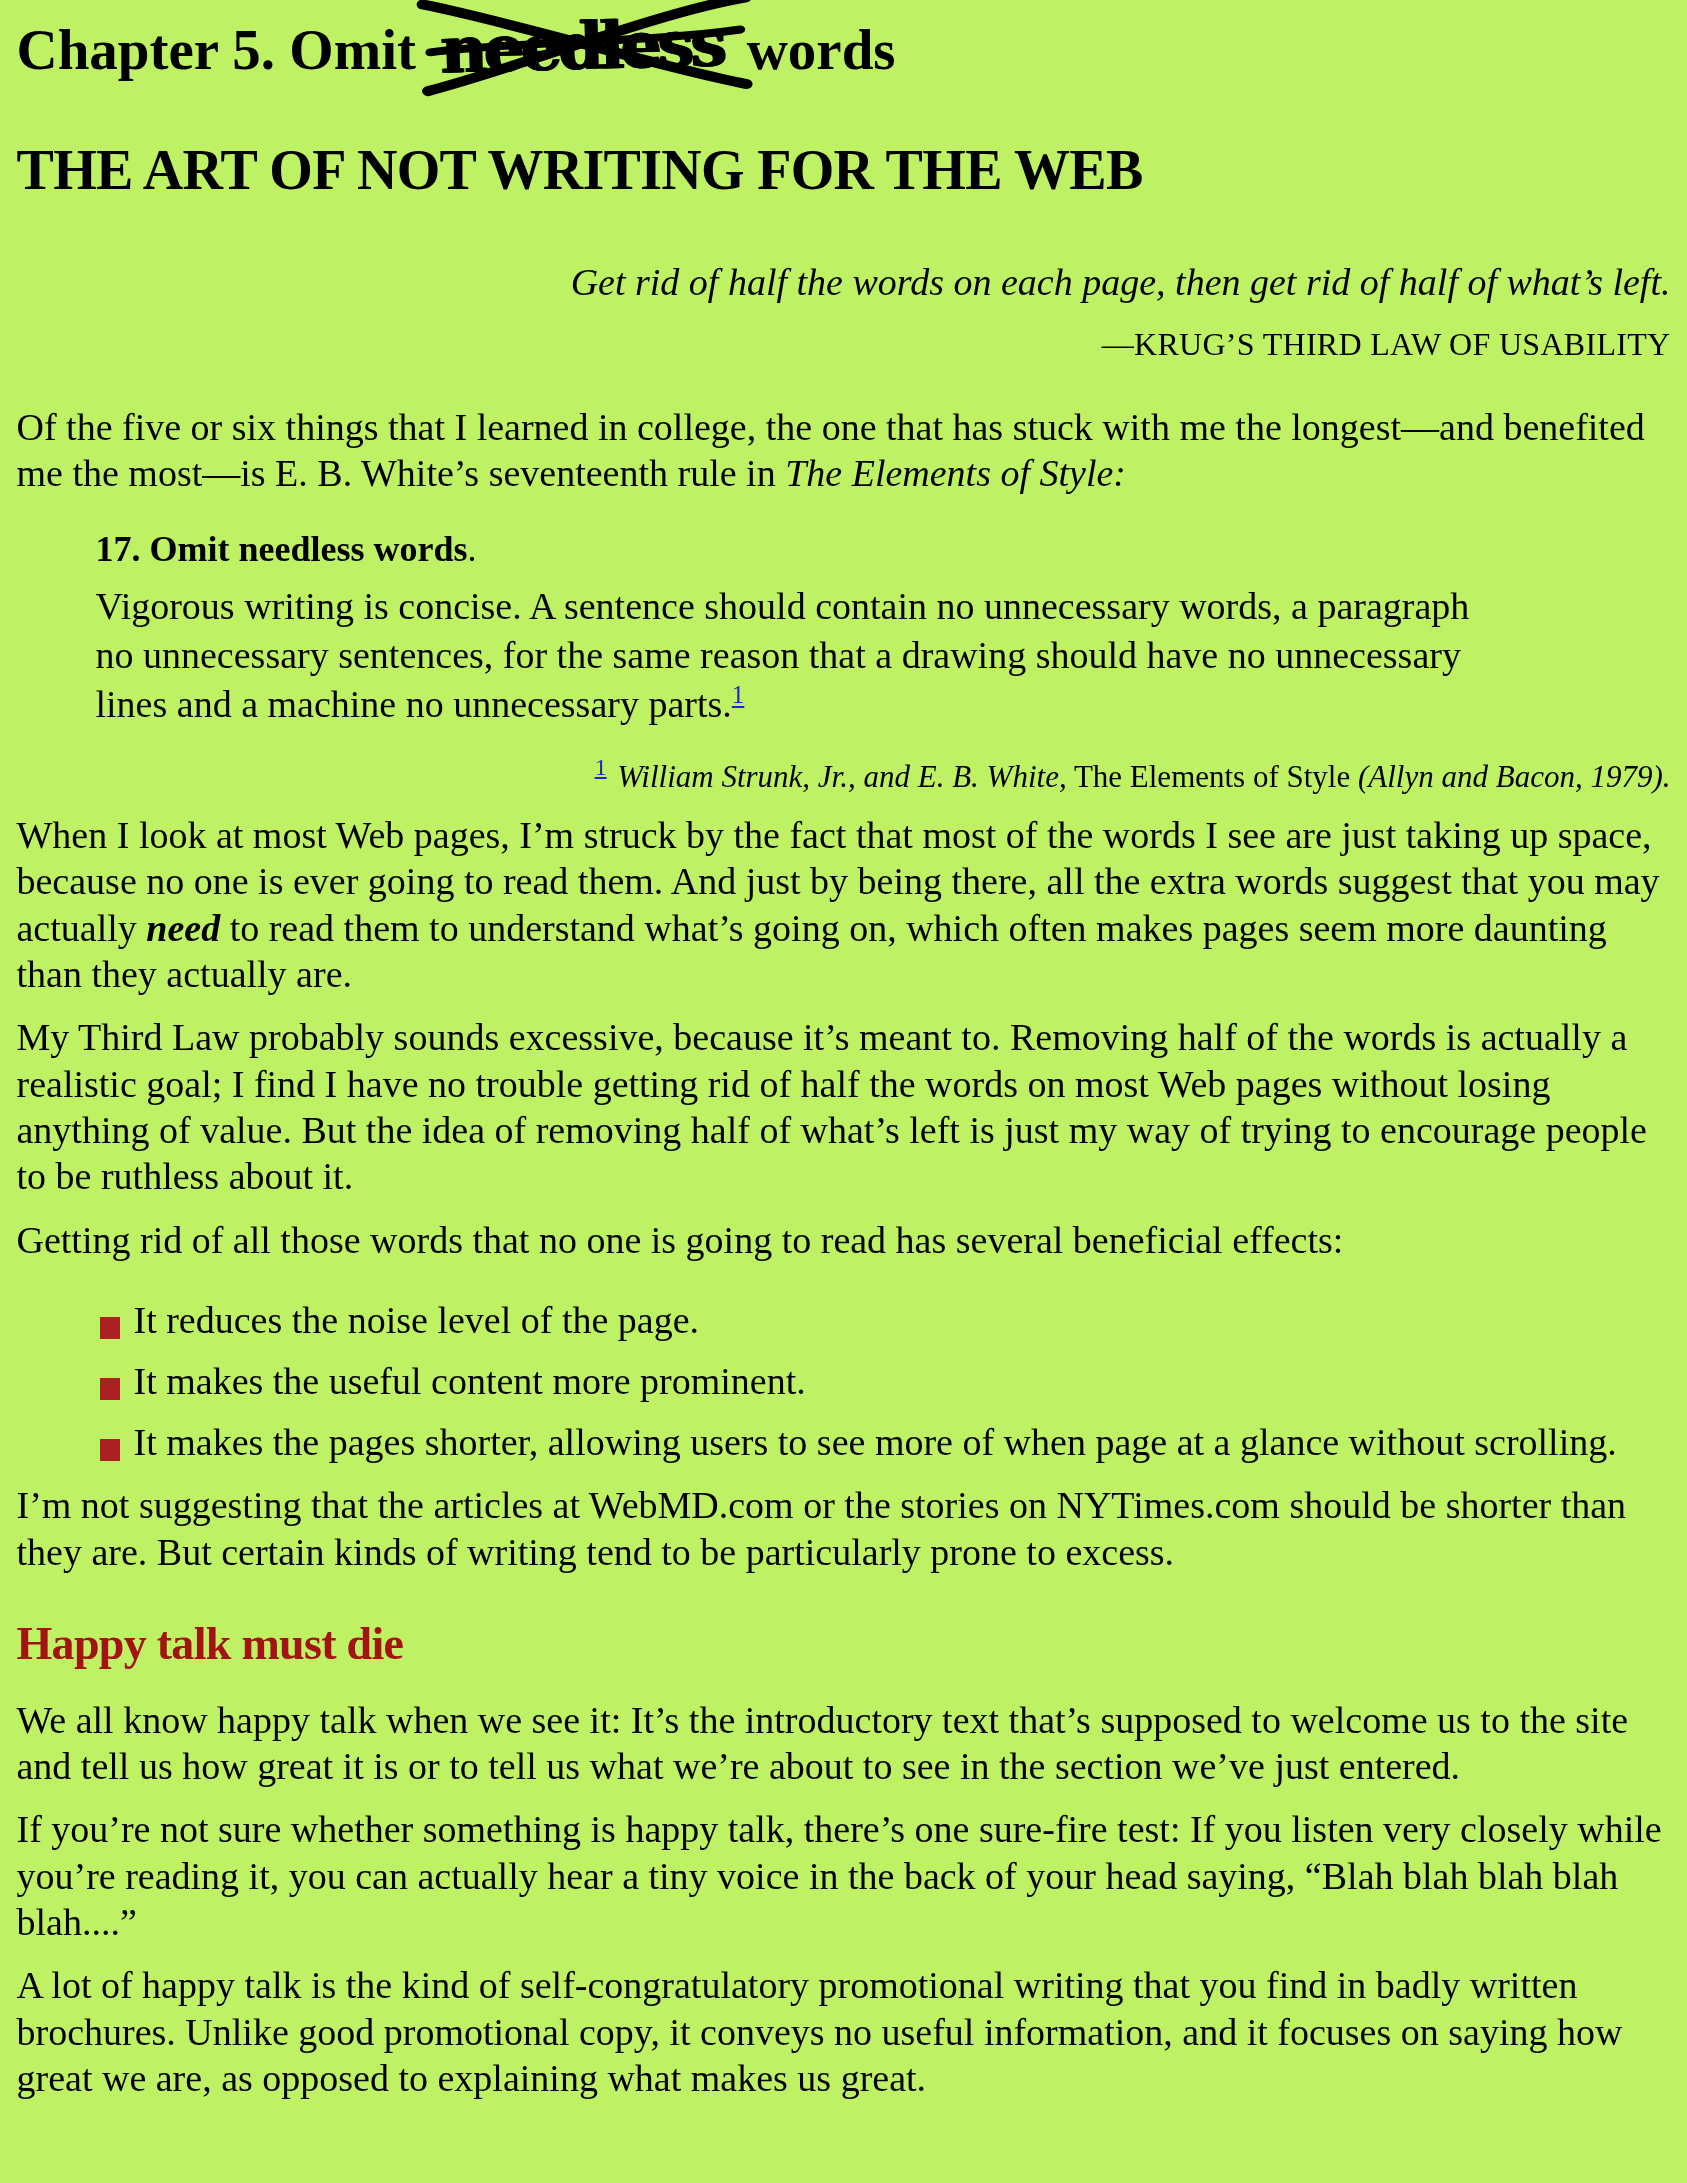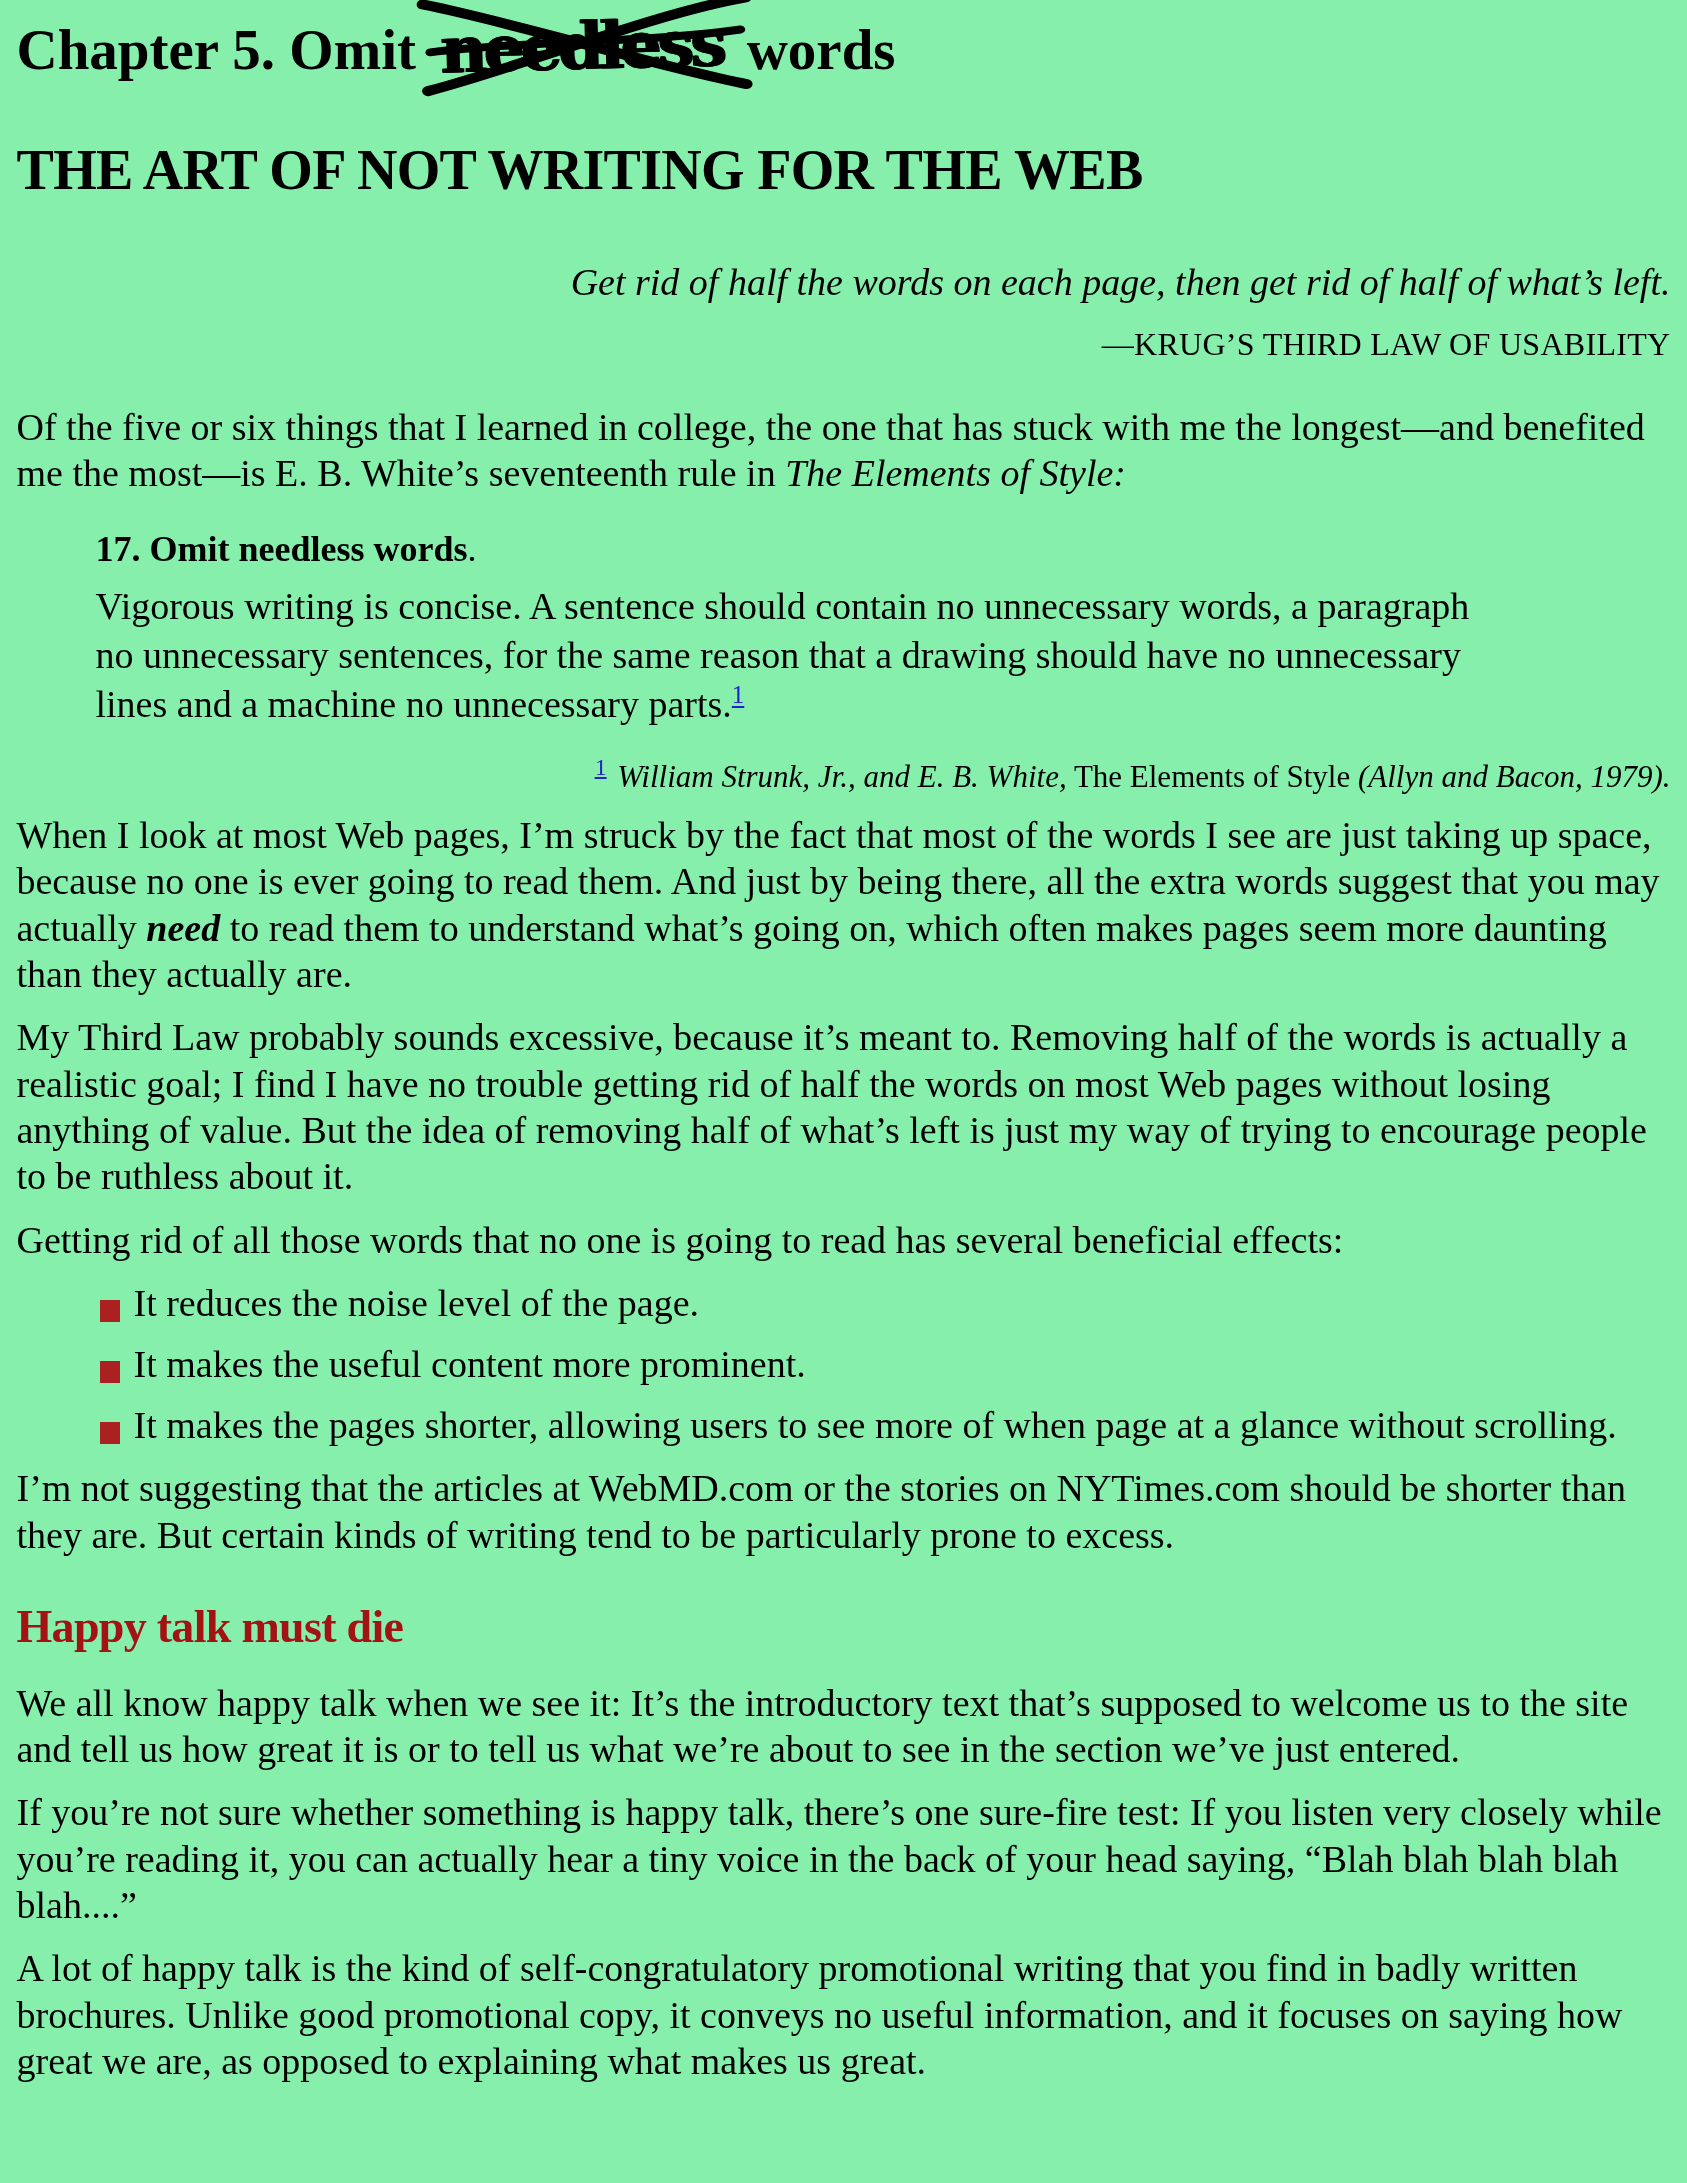--- a/index.html
+++ b/index.html
@@ -2,21 +2,21 @@
 <html style="font-size:10.6px"><head>
 <meta charset="utf-8">
 <style>
   html, body { margin: 0; padding: 0; background: #ffffff; }
   .page {
     width: 1687px;
     height: 2183px;
     box-sizing: border-box;
     padding: 10.6px 16.5px 0 16.5px;
     overflow: hidden;
-    background: #86efac;
+    background: #bef264;
     color: #000000;
     font-family: "Liberation Serif", serif;
   }
 
   
   h1.chapter-title {
     display: flex;
     align-items: baseline;
     gap: 20px;
     font-size: 57px;
@@ -110,21 +110,21 @@
     vertical-align: super;
     line-height: 0;
     margin-right: 10.6px;
   }
   .footnote .roman { font-style: normal; }
   .footnote .italic { font-style: italic; }
 
   
   ul.benefits {
     list-style: none;
-    margin: 17px 0 0 83px;
+    margin: 34px 0 0 83px;
     padding: 0;
   }
   ul.benefits li {
     position: relative;
     font-size: 38px;
     line-height: 1.22;
     padding-left: 34px;
     margin: 0 0 14.6px 0;
   }
   .bullet-square {

